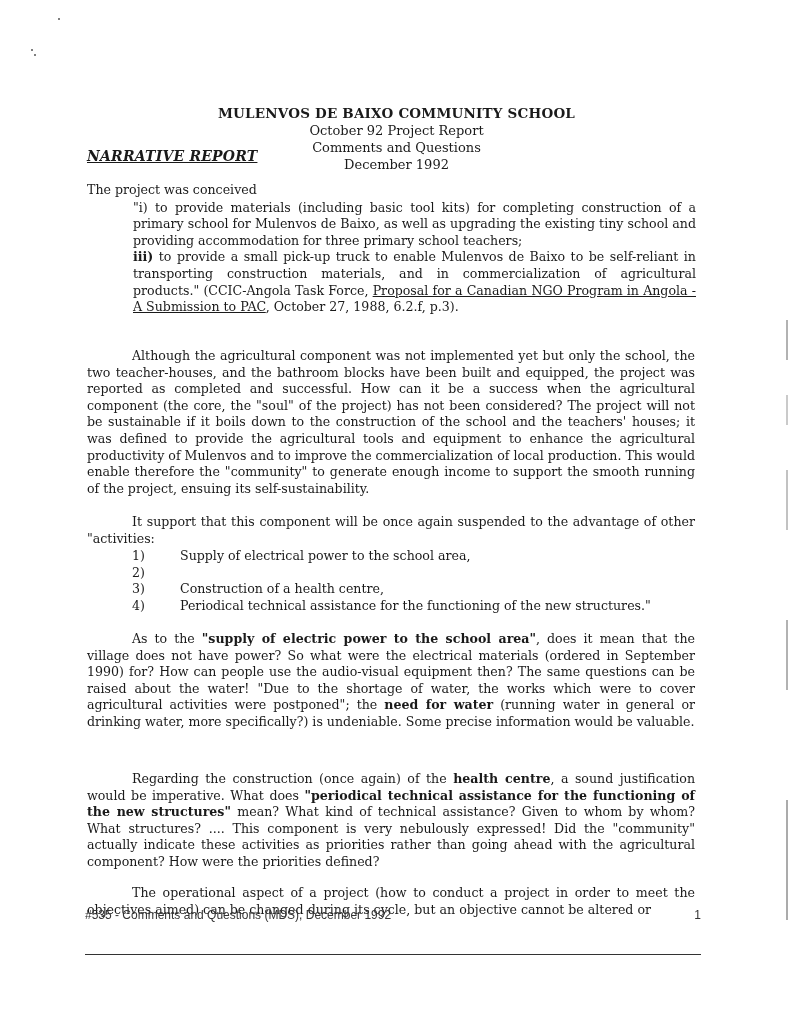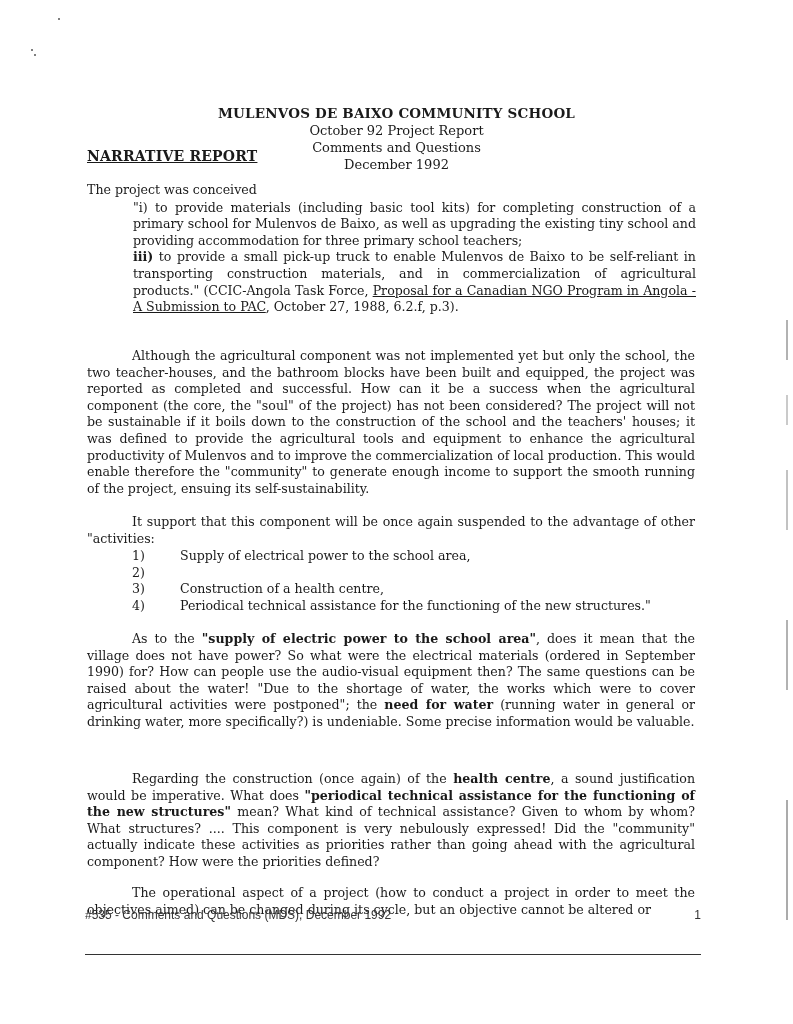--- a/index.html
+++ b/index.html
@@ -8,21 +8,21 @@
     font-family: "DejaVu Serif", "Liberation Serif", serif;
     color: #1a1a1a;
   }
   .page { position: absolute; left: 0; top: 0; width: 793px; height: 1024px; }
   .speck { position: absolute; width: 2px; height: 2px; background: #555; border-radius: 50%; }
   .header { position: absolute; top: 65px; left: 0; width: 793px; text-align: center; margin-top: 40px; }
   .header .title { font-size: 13.5px; font-weight: bold; letter-spacing: 0.2px; line-height: 17px; }
   .header .sub { font-size: 13px; line-height: 17px; }
   .section-heading {
     position: absolute; left: 87px; top: 148px;
-    font-size: 14px; font-weight: bold; text-decoration: underline; letter-spacing: 0.2px;
+    font-size: 14px; font-weight: bold; text-decoration: underline; letter-spacing: 0.2px; font-style: italic;
   }
   .body-text {
     position: absolute; left: 86px; width: 610px;
     font-size: 12.6px; line-height: 16.6px; text-align: justify;
   }
   .para { margin: 1px; }
   .indent { text-indent: 45px; }
   .quote-block { padding-left: 47px; }
   .quote-line { display: block; }
   .u { text-decoration: underline; }

